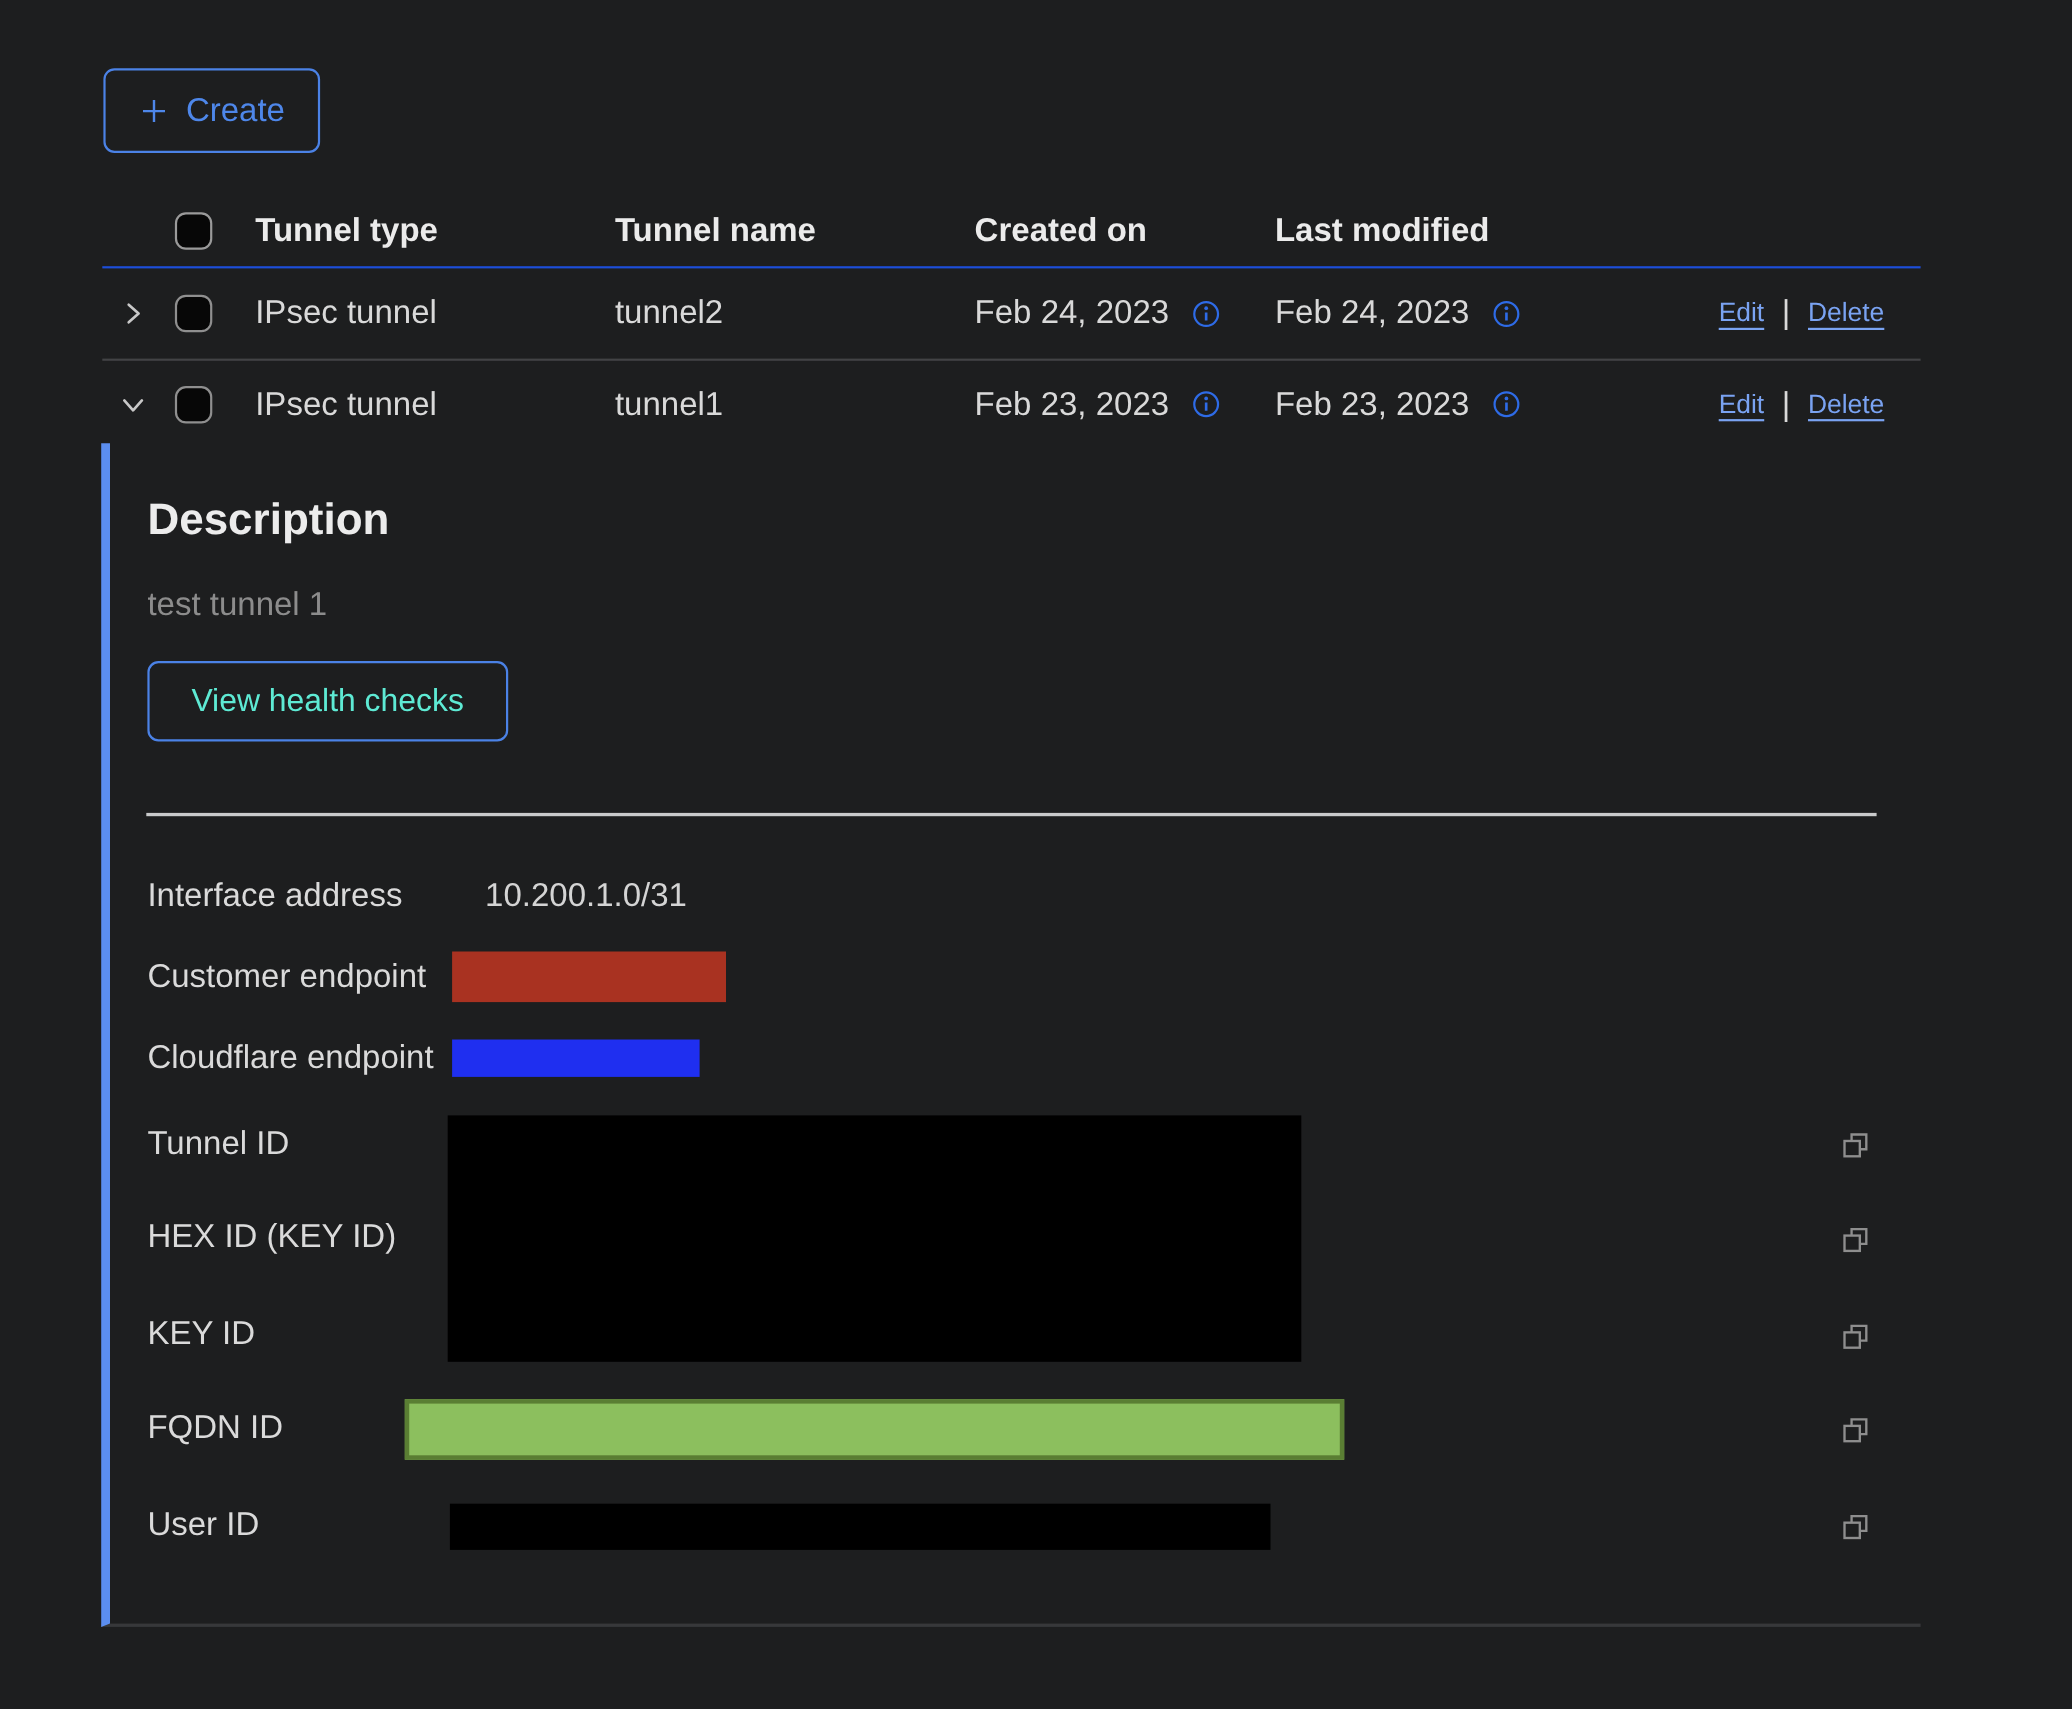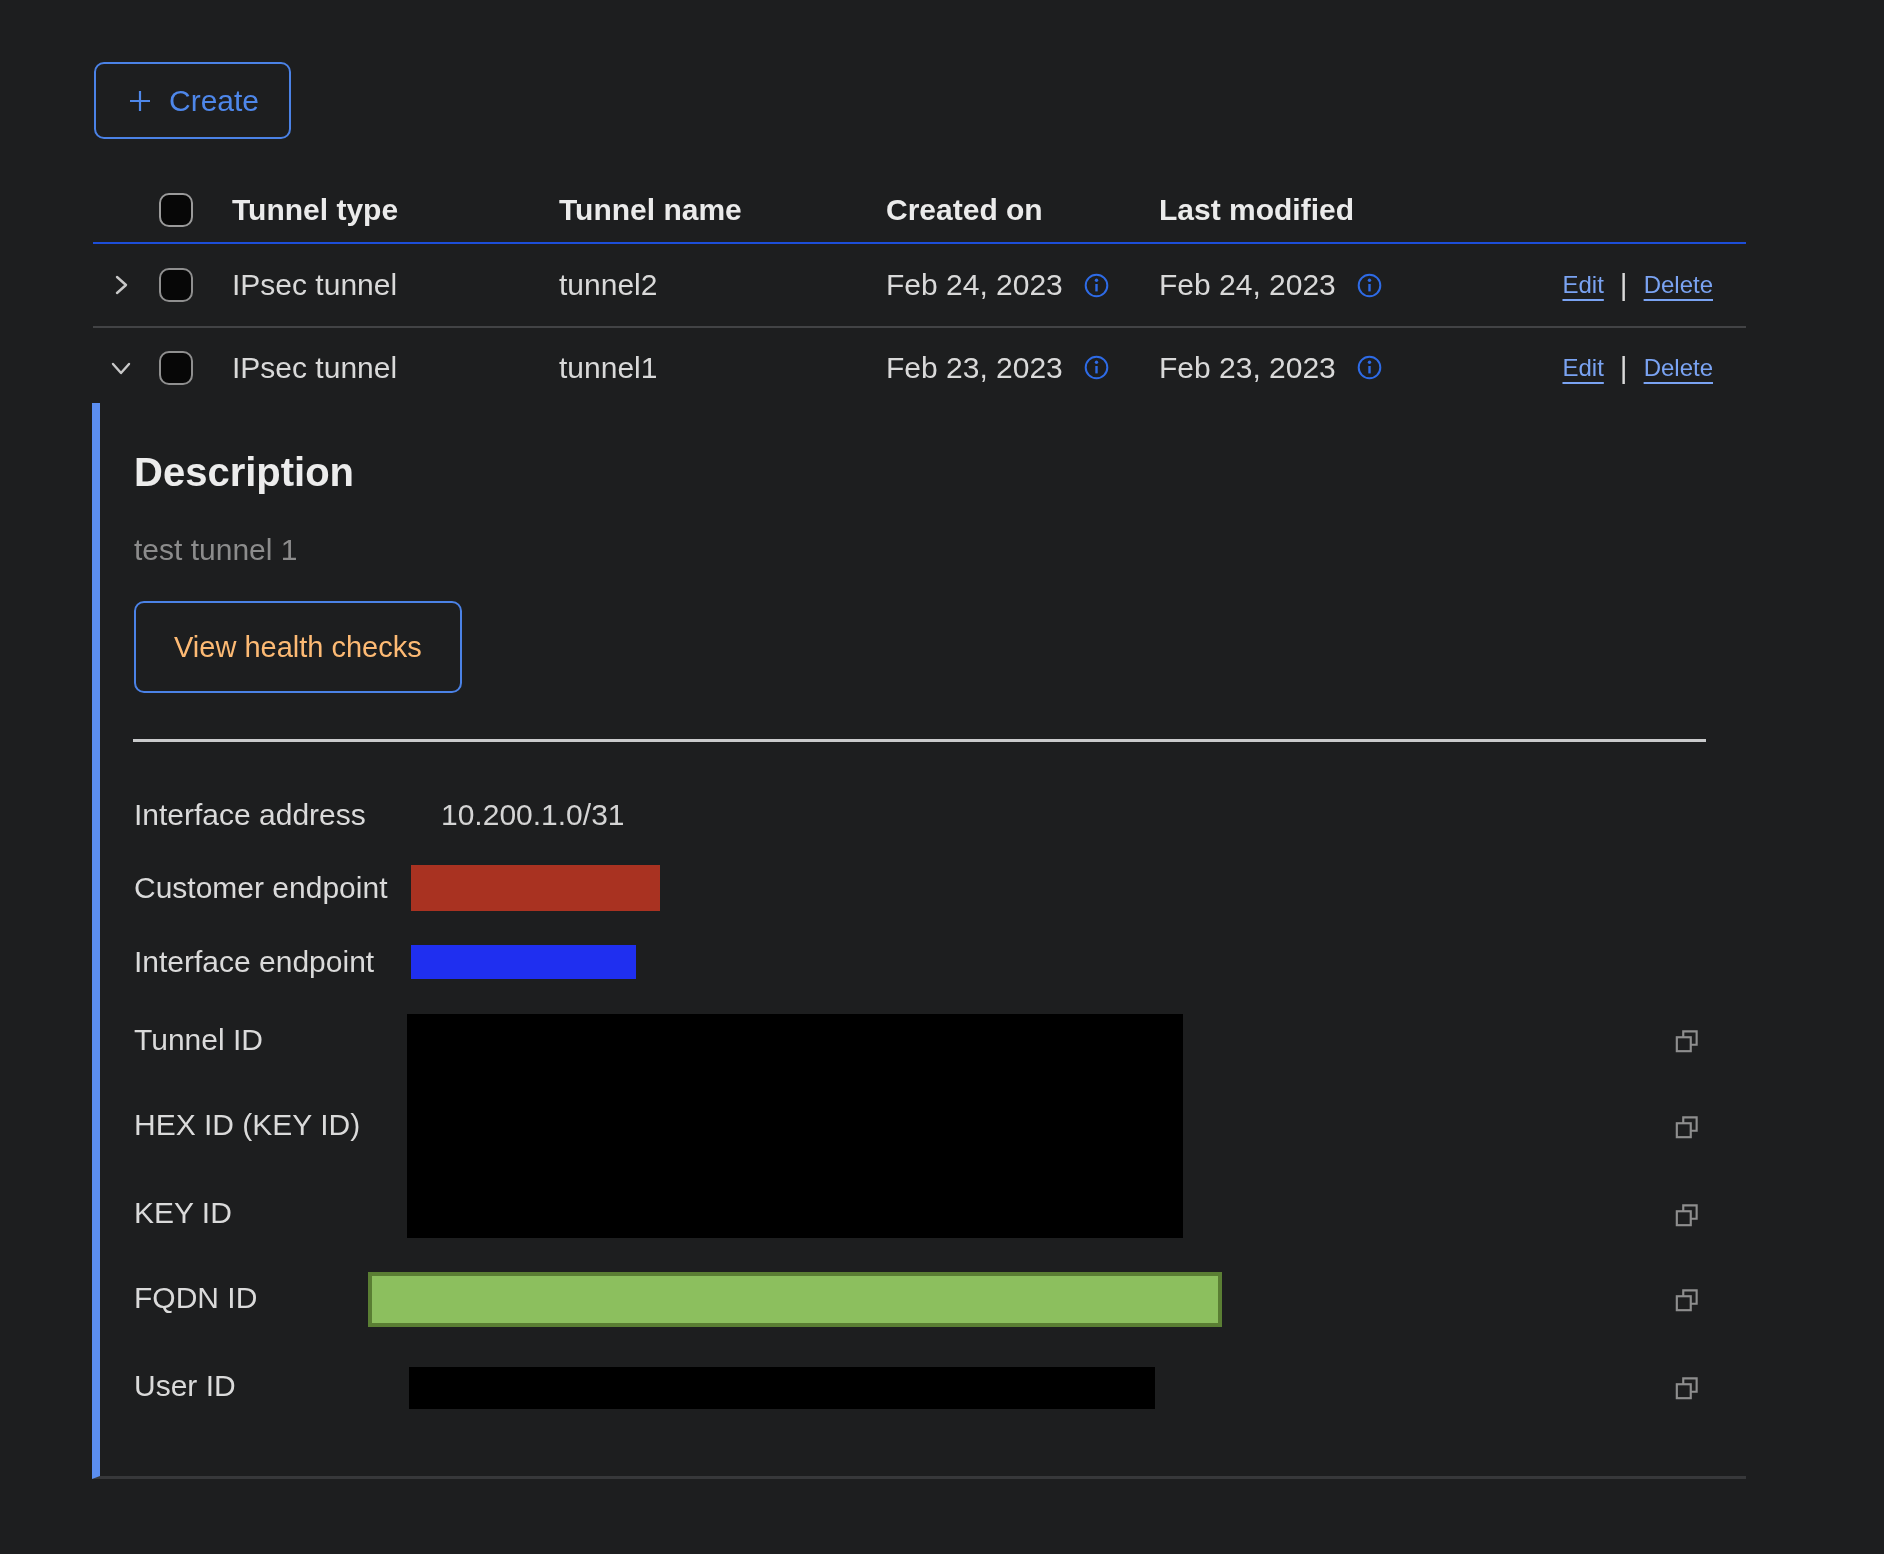--- a/index.html
+++ b/index.html
@@ -44,23 +44,23 @@
   .action-sep{color:#d9d9d9;font-size:30px;}
   
   .panel{
     position:absolute;left:92px;top:403px;width:1654px;height:1076px;
     border-left:8px solid #5b8ef0;border-bottom:3px solid #37383a;
     box-sizing:border-box;
   }
   .desc-label{position:absolute;left:34px;top:47px;font-size:40px;font-weight:bold;color:#ececec;}
   .desc-value{position:absolute;left:34px;top:130px;font-size:30px;color:#8c8c8c;}
   .health-btn{
-    position:absolute;left:34px;top:198px;height:92px;padding:0 38px;
+    position:absolute;left:34px;top:198px;height:73px;padding:0 38px;
     background:transparent;border:2px solid #4b82e6;border-radius:10px;
-    color:#fdba74;font-size:29px;font-family:inherit;cursor:pointer;
+    color:#5eead4;font-size:29px;font-family:inherit;cursor:pointer;
   }
   .mid-divider{position:absolute;left:33px;top:336px;width:1573px;height:3px;background:#c9cacb;}
   .field-label{position:absolute;left:34px;font-size:30px;color:#dadada;white-space:nowrap;line-height:38px;}
   .field-value{position:absolute;font-size:30px;color:#d4d4d4;white-space:nowrap;line-height:38px;}
   .redact{position:absolute;}
   .redact-red{left:311px;top:462px;width:249px;height:46px;background:#a93221;}
   .redact-blue{left:311px;top:542px;width:225px;height:34px;background:#1f2ff0;}
   .redact-black-big{left:307px;top:611px;width:776px;height:224px;background:#000;}
   .redact-green{left:268px;top:869px;width:854px;height:55px;background:#8cbf5e;border:4px solid #5a7e33;box-sizing:border-box;}
   .redact-black-user{left:309px;top:964px;width:746px;height:42px;background:#000;}
@@ -180,21 +180,21 @@
     <button class="health-btn">View health checks</button>
 
     <div class="mid-divider"></div>
 
     <div class="field-label" style="top:393px;">Interface address</div>
     <div class="field-value" style="left:341px;top:393px;">10.200.1.0/31</div>
 
     <div class="field-label" style="top:466px;">Customer endpoint</div>
     <div class="redact redact-red"></div>
 
-    <div class="field-label" style="top:540px;">Interface endpoint</div>
+    <div class="field-label" style="top:540px;">Cloudflare endpoint</div>
     <div class="redact redact-blue"></div>
 
     <div class="redact redact-black-big"></div>
 
     <div class="field-label" style="top:618px;">Tunnel ID</div>
     <button class="copy-btn" style="top:620px;">
       <svg width="30" height="30" viewBox="0 0 28 28">
         <path d="M10.5 10.5 V5 H23 V17.5 H17.5" stroke="#8e8e8e" stroke-width="2" fill="none"></path>
         <rect x="4.5" y="10.5" width="13" height="13" stroke="#8e8e8e" stroke-width="2" fill="none"></rect>
       </svg>

